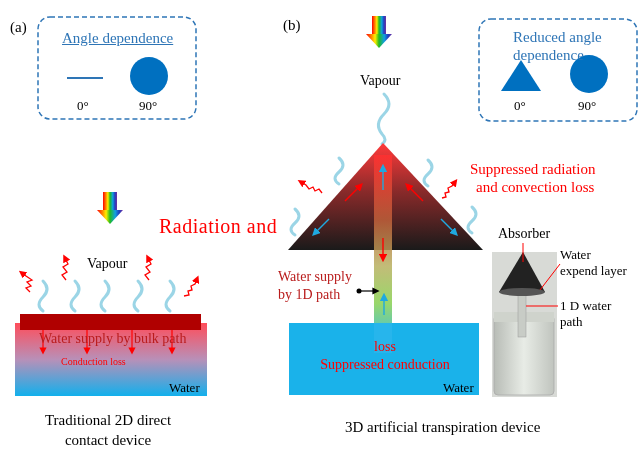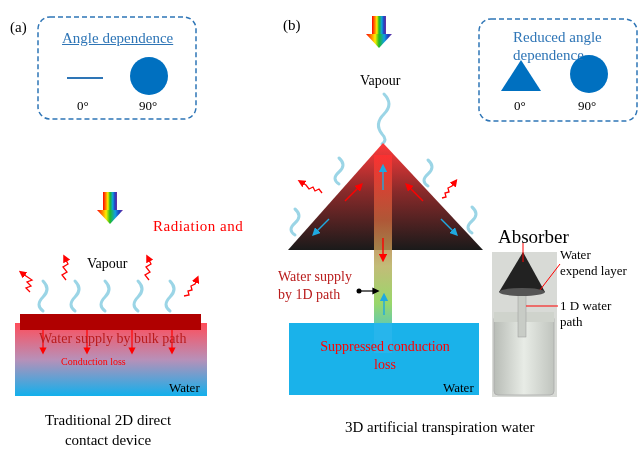--- a/index.html
+++ b/index.html
@@ -153,21 +153,21 @@
       <line x1="526" y1="306" x2="558" y2="306" stroke="#ff0000" stroke-width="1"></line>
     </g>
   </g>
 </svg>
 
 <div class="txt black" style="left:10px;top:19px;font-size:15px;">(a)</div>
 <div class="txt blue" style="left:62px;top:30px;font-size:15px;text-decoration:underline;">Angle dependence</div>
 <div class="txt black" style="left:77px;top:98px;font-size:13px;">0°</div>
 <div class="txt black" style="left:139px;top:98px;font-size:13px;">90°</div>
 
-<div class="txt red" style="left:153px;top:217px;font-size:15px;letter-spacing:0.5px;line-height:18px;font-family:Liberation Serif, serif;">
+<div class="txt red" style="left:159px;top:217px;font-size:20px;letter-spacing:0.5px;line-height:18px;font-family:Liberation Serif, serif;">
   <div>Radiation and</div>
 </div>
 <div class="txt black" style="left:87px;top:256px;font-size:14px;">Vapour</div>
 <div class="txt cyan" style="left:32px;top:331px;font-size:14px;margin-left:7px;">Water supply by bulk  path</div>
 <div class="txt red" style="left:61px;top:356px;font-size:10px;">Conduction loss</div>
 <div class="txt black" style="left:169px;top:380px;font-size:13px;">Water</div>
 <div class="txt black" style="left:34px;top:410px;font-size:15px;text-align:center;width:148px;line-height:20px;">
   <div>Traditional 2D direct</div>
   <div>contact device</div>
 </div>
@@ -175,34 +175,36 @@
 <div class="txt black" style="left:283px;top:17px;font-size:15px;">(b)</div>
 <div class="txt blue" style="left:513px;top:28px;font-size:15px;line-height:18px;">
   <div>Reduced angle</div>
   <div>dependence</div>
 </div>
 <div class="txt black" style="left:514px;top:98px;font-size:13px;">0°</div>
 <div class="txt black" style="left:578px;top:98px;font-size:13px;">90°</div>
 <div class="txt black" style="left:360px;top:73px;font-size:14px;">Vapour</div>
 
 <div class="txt red" style="left:470px;top:160px;font-size:15px;line-height:18px;">
+  <div>Suppressed radiation</div>
+  <div style="padding-left:6px">and convection loss</div>
 </div>
 <div class="txt cyan" style="left:278px;top:268px;font-size:14px;line-height:18px;">
   <div>Water supply</div>
   <div>by 1D path</div>
 </div>
 <div class="txt red" style="left:317px;top:338px;font-size:14px;line-height:18px;text-align:center;width:136px;">
+  <div>loss</div>
   <div>Suppressed conduction</div>
-  <div>loss</div>
 </div>
 <div class="txt black" style="left:443px;top:380px;font-size:13px;">Water</div>
 
-<div class="txt black" style="left:498px;top:226px;font-size:19px;">Absorber</div>
+<div class="txt black" style="left:498px;top:226px;font-size:14px;">Absorber</div>
 <div class="txt black" style="left:560px;top:247px;font-size:13px;line-height:16px;">
   <div>Water</div>
   <div>expend layer</div>
 </div>
 <div class="txt black" style="left:560px;top:298px;font-size:13px;line-height:16px;">
   <div>1 D water</div>
   <div>path</div>
 </div>
 
-<div class="txt black" style="left:345px;top:419px;font-size:15px;">3D artificial transpiration water</div>
+<div class="txt black" style="left:345px;top:419px;font-size:15px;">3D artificial transpiration device</div>
 
 </body></html>

